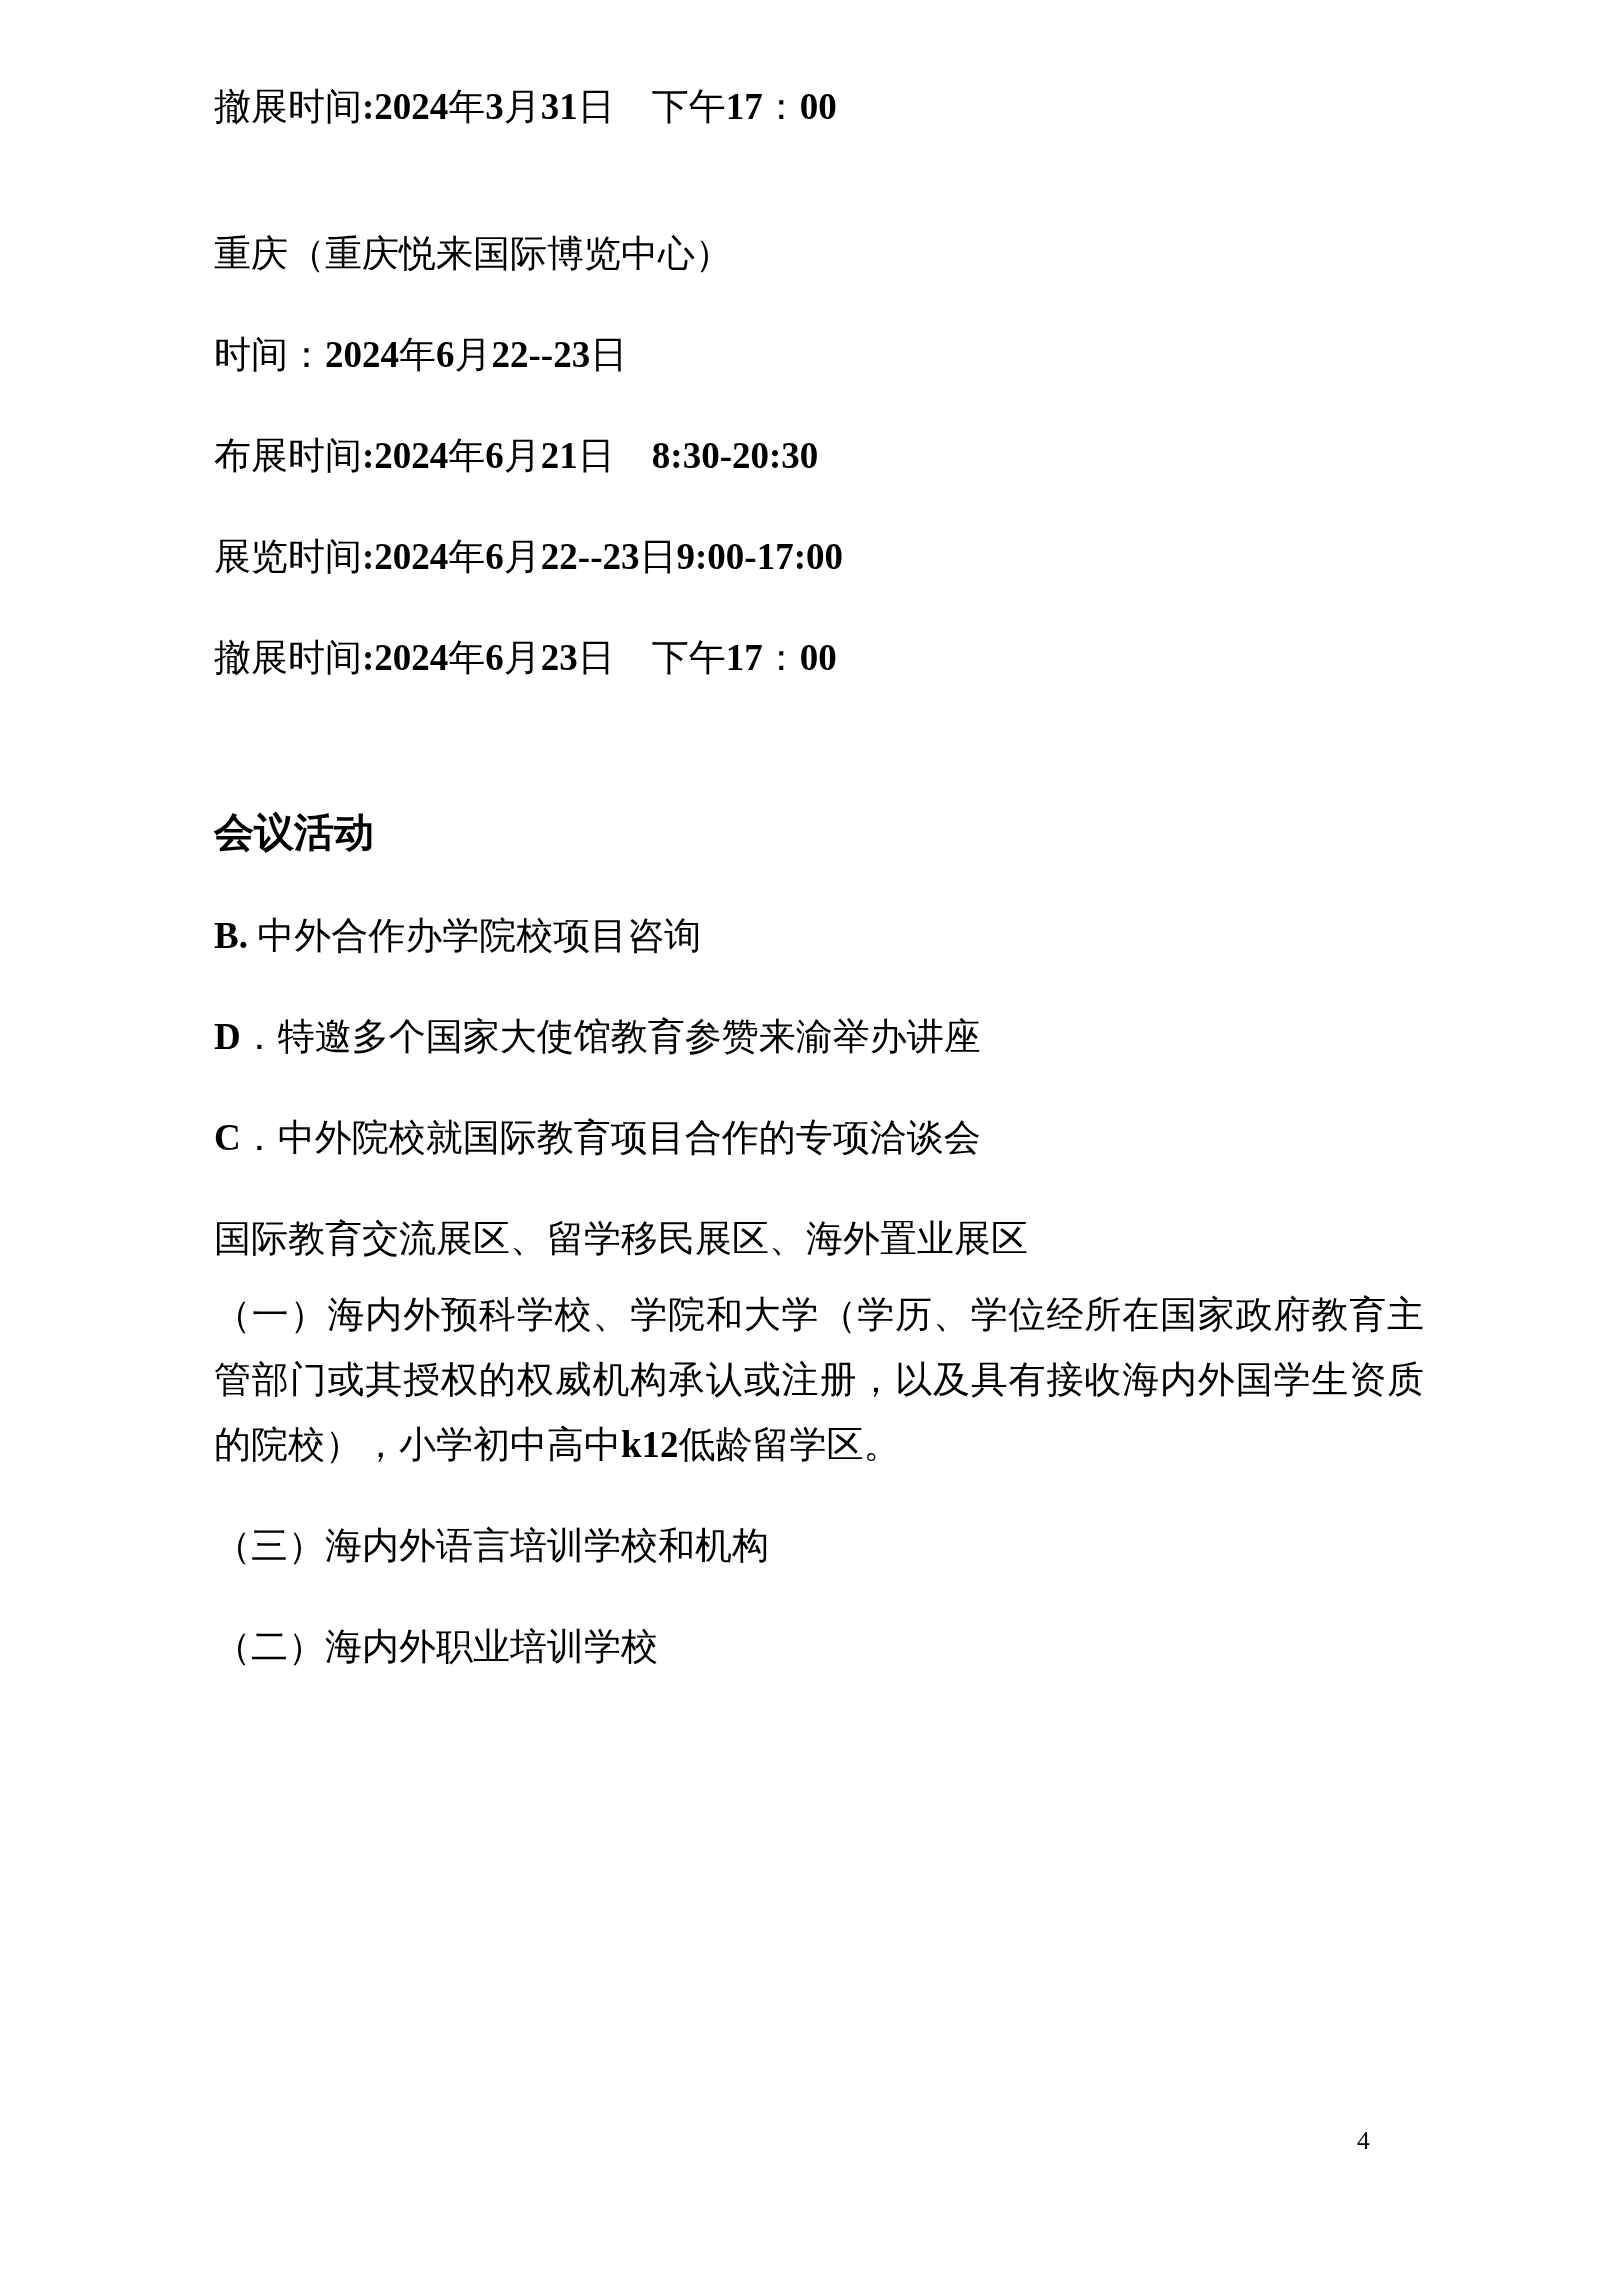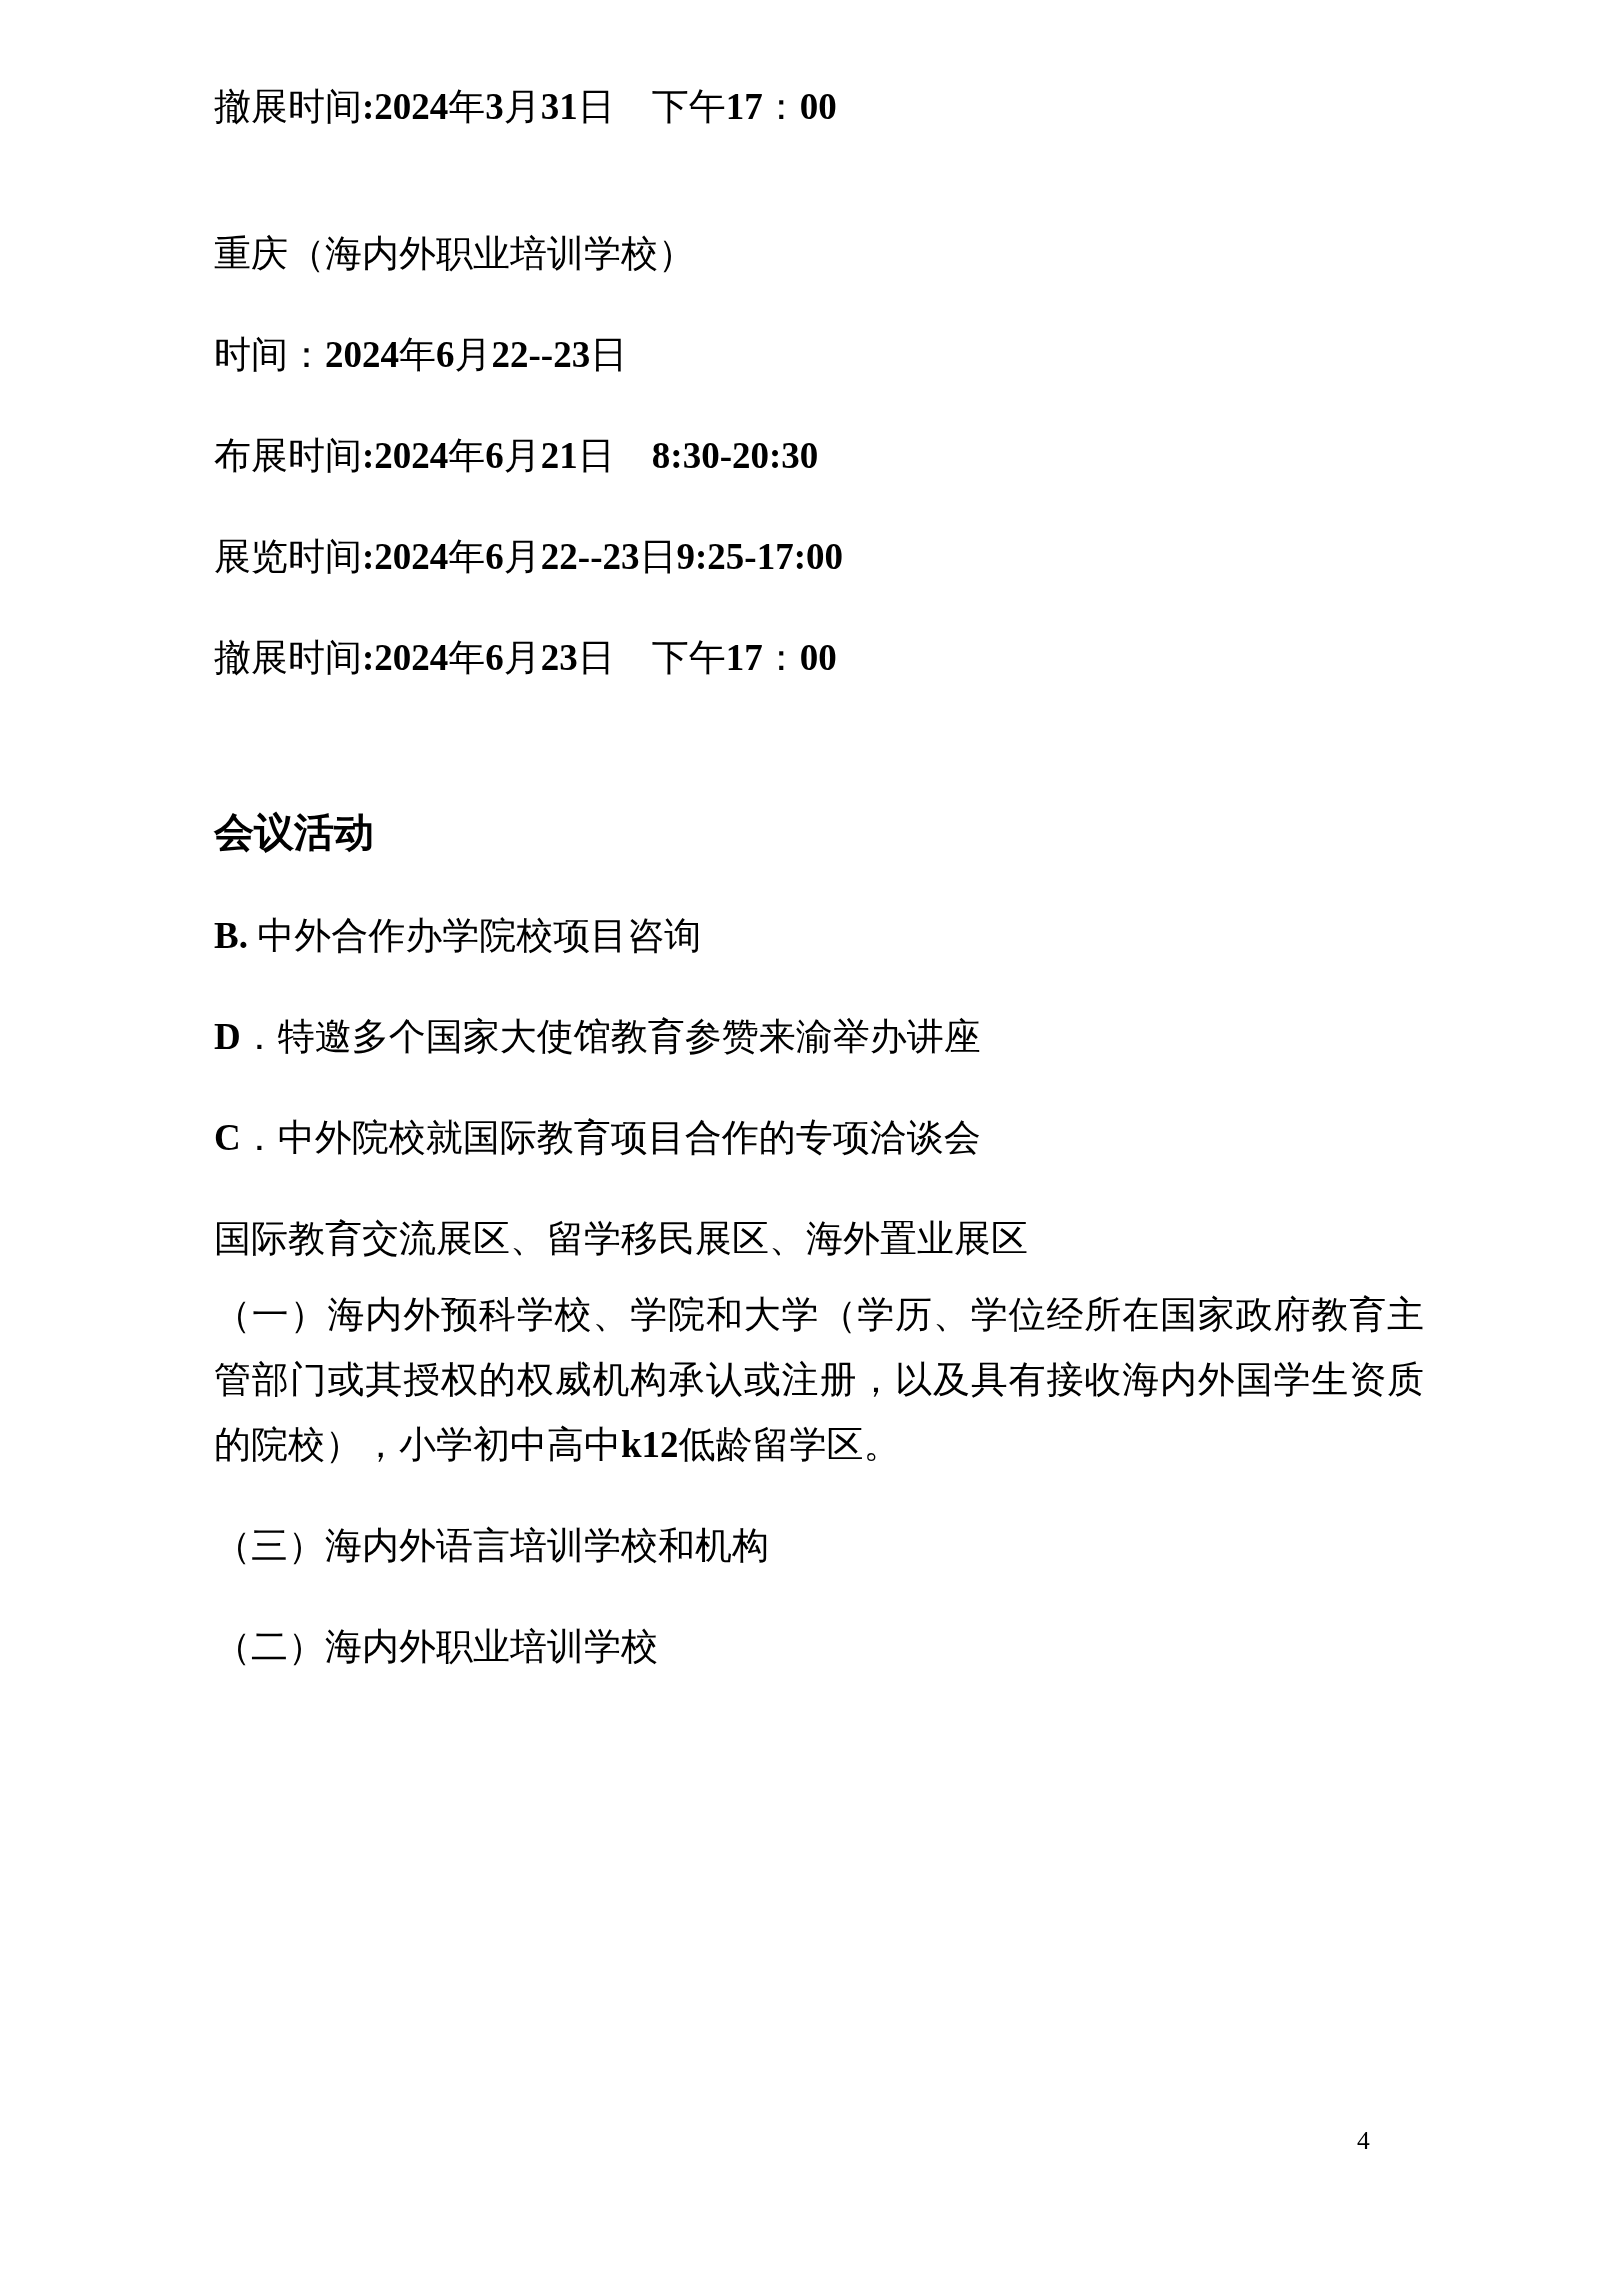--- a/index.html
+++ b/index.html
@@ -47,27 +47,27 @@
     line-height: 31px;
   }
 </style>
 </head>
 <body>
 
 <div class="content">
 
   <div class="p">撤展时间<b>:2024</b>年<b>3</b>月<b>31</b>日　下午<b>17</b>：<b>00</b></div>
 
-  <div class="p gap-top">重庆（海内外职业培训学校）</div>
+  <div class="p gap-top">重庆（重庆悦来国际博览中心）</div>
 
   <div class="p">时间：<b>2024</b>年<b>6</b>月<b>22--23</b>日</div>
 
   <div class="p">布展时间<b>:2024</b>年<b>6</b>月<b>21</b>日　<b>8:30-20:30</b></div>
 
-  <div class="p">展览时间<b>:2024</b>年<b>6</b>月<b>22--23</b>日<b>9:25-17:00</b></div>
+  <div class="p">展览时间<b>:2024</b>年<b>6</b>月<b>22--23</b>日<b>9:00-17:00</b></div>
 
   <div class="p">撤展时间<b>:2024</b>年<b>6</b>月<b>23</b>日　下午<b>17</b>：<b>00</b></div>
 
   <div class="heading">会议活动</div>
 
 
   <div class="p"><b>B.</b> 中外合作办学院校项目咨询</div>
 
   <div class="p"><b>D</b>．特邀多个国家大使馆教育参赞来渝举办讲座</div>
 

